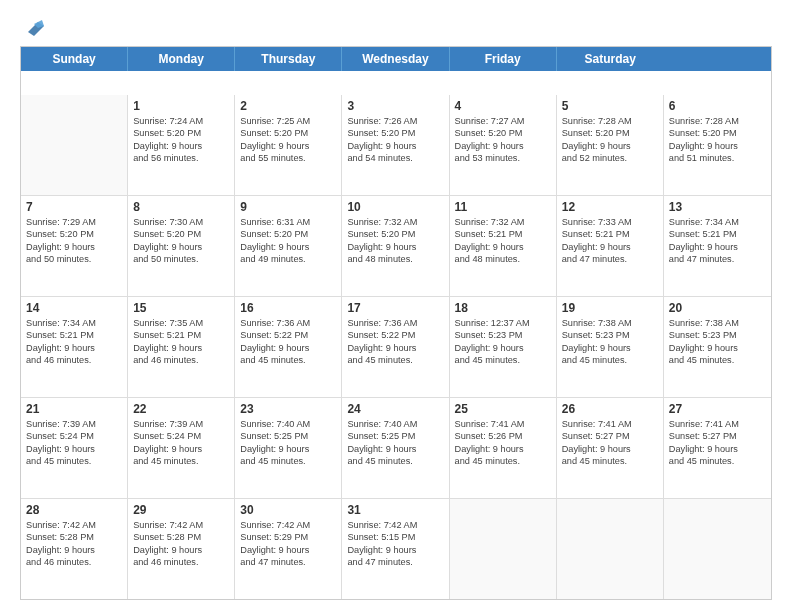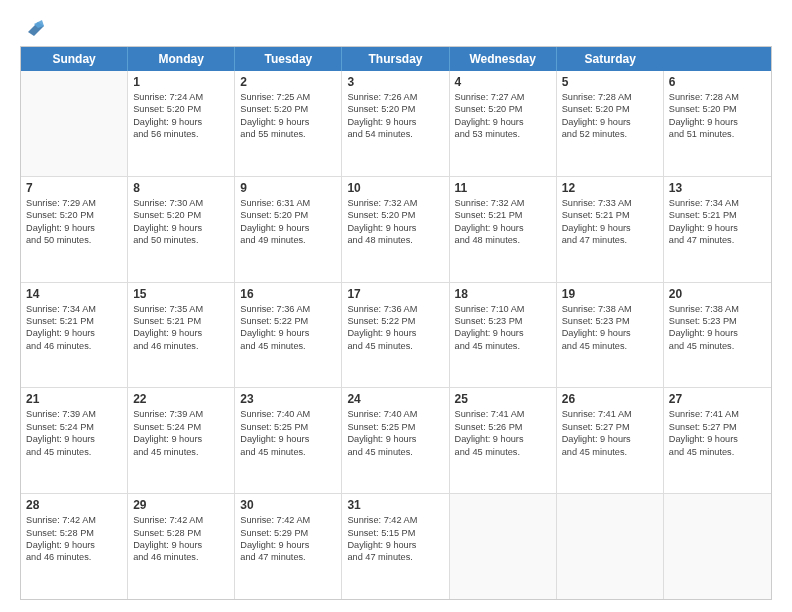--- a/index.html
+++ b/index.html
@@ -58,20 +58,21 @@
     .subtitle {
       font-size: 14px;
       color: #555;
       margin-top: 2px;
     }
     .calendar {
       flex: 1;
       display: flex;
       flex-direction: column;
       border: 1px solid #ccc;
+      gap: 24px;
     }
     .cal-header-row {
       display: grid;
       grid-template-columns: repeat(7, 1fr);
       background: #3a7fc1;
     }
     .cal-header-cell {
       color: #fff;
       font-size: 12px;
       font-weight: bold;
@@ -134,23 +135,23 @@
     <div class="title-block">
       <div class="main-title"></div>
       <div class="subtitle"></div>
     </div>
   </div>
 
   <div class="calendar">
     <div class="cal-header-row">
     <div class="cal-header-cell">Sunday</div>
         <div class="cal-header-cell">Monday</div>
-        <div class="cal-header-cell">Tuesday</div>
         <div class="cal-header-cell">Thursday</div>
         <div class="cal-header-cell">Wednesday</div>
+        <div class="cal-header-cell">Friday</div>
         <div class="cal-header-cell">Saturday</div>
       </div>
     <div class="cal-body">
     <div class="cal-week">
           <div class="cal-cell empty"></div>
           <div class="cal-cell">
             <span class="day-num">1</span>
             <span class="cell-line">Sunrise: 7:24 AM</span>
             <span class="cell-line">Sunset: 5:20 PM</span>
             <span class="cell-line">Daylight: 9 hours</span>
@@ -267,21 +268,21 @@
           </div>
           <div class="cal-cell">
             <span class="day-num">17</span>
             <span class="cell-line">Sunrise: 7:36 AM</span>
             <span class="cell-line">Sunset: 5:22 PM</span>
             <span class="cell-line">Daylight: 9 hours</span>
             <span class="cell-line">and 45 minutes.</span>
           </div>
           <div class="cal-cell">
             <span class="day-num">18</span>
-            <span class="cell-line">Sunrise: 7:10 AM</span>
+            <span class="cell-line">Sunrise: 12:37 AM</span>
             <span class="cell-line">Sunset: 5:23 PM</span>
             <span class="cell-line">Daylight: 9 hours</span>
             <span class="cell-line">and 45 minutes.</span>
           </div>
           <div class="cal-cell">
             <span class="day-num">19</span>
             <span class="cell-line">Sunrise: 7:38 AM</span>
             <span class="cell-line">Sunset: 5:23 PM</span>
             <span class="cell-line">Daylight: 9 hours</span>
             <span class="cell-line">and 45 minutes.</span>

